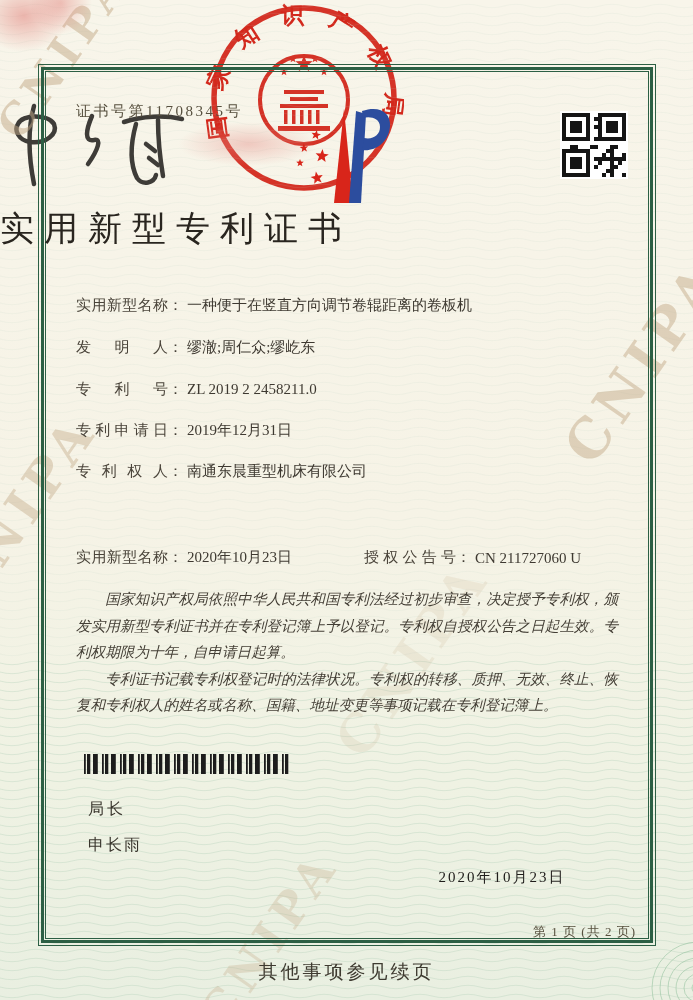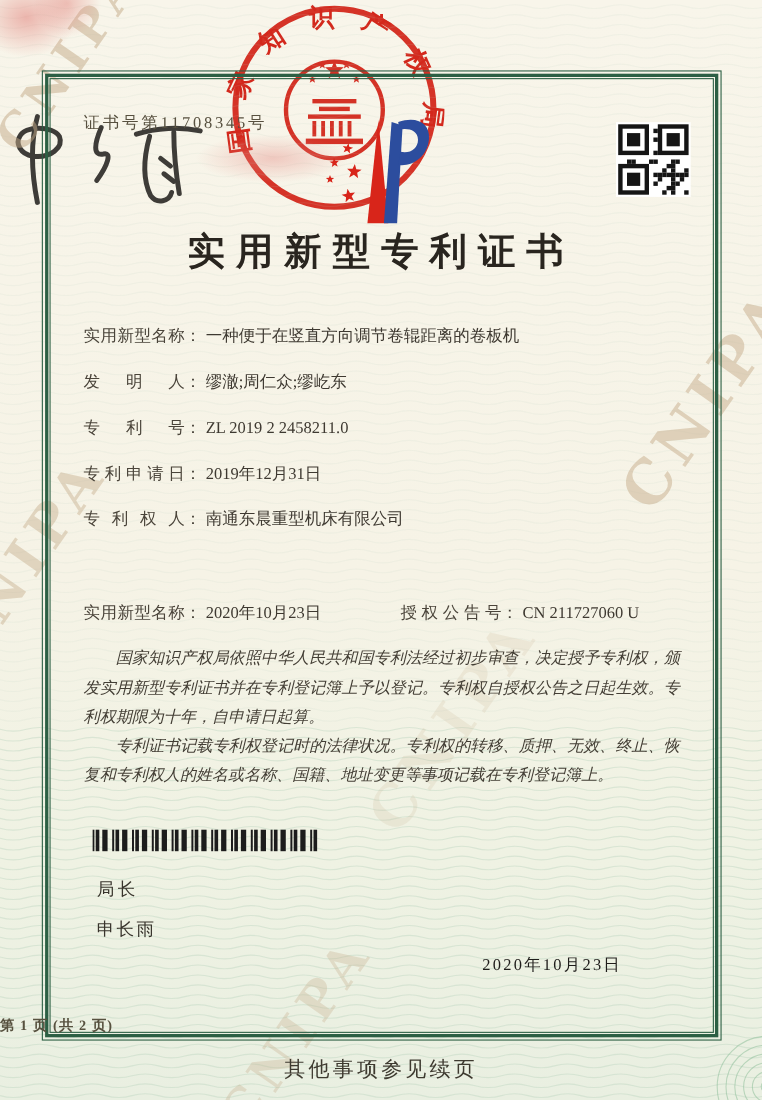--- a/index.html
+++ b/index.html
@@ -21,41 +21,41 @@
   .b2{left:30px;top:-28px;width:62px;height:62px;background:radial-gradient(closest-side,rgba(225,128,122,.45),rgba(225,128,122,0));}
   .b3{left:178px;top:122px;width:140px;height:44px;background:radial-gradient(closest-side,rgba(228,140,134,.42),rgba(228,140,134,0));}
   .frame{position:absolute;left:38px;top:64px;width:618px;height:882px;z-index:2;
          border:1px solid #2c5f44;padding:2px;box-sizing:border-box;}
   .frame-mid{width:100%;height:100%;border:3px solid #2c5f44;padding:1px;box-sizing:border-box;}
   .frame-in{width:100%;height:100%;border:1px solid #2c5f44;box-sizing:border-box;}
   .abs{position:absolute;z-index:3;}
   #cert-no{left:76px;top:102px;font-size:15px;letter-spacing:2.5px;color:#57503f;font-weight:500;}
   #logo{left:292px;top:103px;}
   #qr{left:560px;top:111px;}
-  #title{left:0;top:206px;width:693px;text-align:center;font-size:34px;font-weight:bold;
+  #title{left:0;top:206px;width:693px;font-size:34px;font-weight:normal;
          letter-spacing:10px;color:#29251f;}
   .row{position:absolute;left:76px;z-index:3;display:flex;align-items:baseline;font-size:15px;
        color:#443f36;white-space:nowrap;}
   .f-label{display:inline-block;width:92px;text-align:justify;text-align-last:justify;color:#4a443a;}
   .colon::after{content:"：";}
   .f-value{margin-left:4px;color:#3e3931;}
   .pair2{display:inline-flex;align-items:flex-end;margin-left:72px;}
   #paras{left:76px;top:586px;width:542px;font-size:14.6px;line-height:26.5px;color:#433e35;
          font-style:italic;text-align:justify;}
   #paras p{margin:0;text-indent:2em;}
   #barcode{left:84px;top:754px;}
   #chief-title{left:88px;top:799px;font-size:16px;letter-spacing:3px;color:#38342c;font-weight:500;}
   #chief-name{left:88px;top:835px;font-size:16px;letter-spacing:2px;color:#38342c;font-weight:500;}
   #sig{left:185px;top:768px;z-index:4;}
   #seal{left:428px;top:742px;z-index:5;pointer-events:none;}
   .seal-text{font-family:"DejaVu Serif",serif;font-size:23px;font-weight:bold;fill:#d3281c;
              letter-spacing:23px;text-anchor:middle;}
   #seal-date{left:432px;top:868px;width:140px;text-align:center;z-index:6;font-size:15px;
              letter-spacing:2px;color:#1f1d1b;font-weight:500;}
-  #page-num{left:0;top:923px;width:636px;text-align:left;font-size:13px;color:#57513f;letter-spacing:1px;font-weight:bold;}
+  #page-num{left:0;top:923px;width:636px;text-align:right;font-size:13px;color:#57513f;letter-spacing:1px;}
   #note{left:0;top:959px;width:693px;text-align:center;font-size:19px;color:#3e3a30;letter-spacing:3px;}
   #rosette{left:636px;top:930px;z-index:1;}
 </style>
 </head>
 <body>
 
 <div id="page">
 
   <svg id="waves" width="693" height="1000">
       <path d="M0 6 q12 3.4 24 0 q12 -3.4 24 0 q12 3.4 24 0 q12 -3.4 24 0 q12 3.4 24 0 q12 -3.4 24 0 q12 3.4 24 0 q12 -3.4 24 0 q12 3.4 24 0 q12 -3.4 24 0 q12 3.4 24 0 q12 -3.4 24 0 q12 3.4 24 0 q12 -3.4 24 0 q12 3.4 24 0 q12 -3.4 24 0 q12 3.4 24 0 q12 -3.4 24 0 q12 3.4 24 0 q12 -3.4 24 0 q12 3.4 24 0 q12 -3.4 24 0 q12 3.4 24 0 q12 -3.4 24 0 q12 3.4 24 0 q12 -3.4 24 0 q12 3.4 24 0 q12 -3.4 24 0 q12 3.4 24 0 q12 -3.4 24 0" fill="none" stroke="#b9d4be" stroke-width="1" opacity="0.13"></path>

